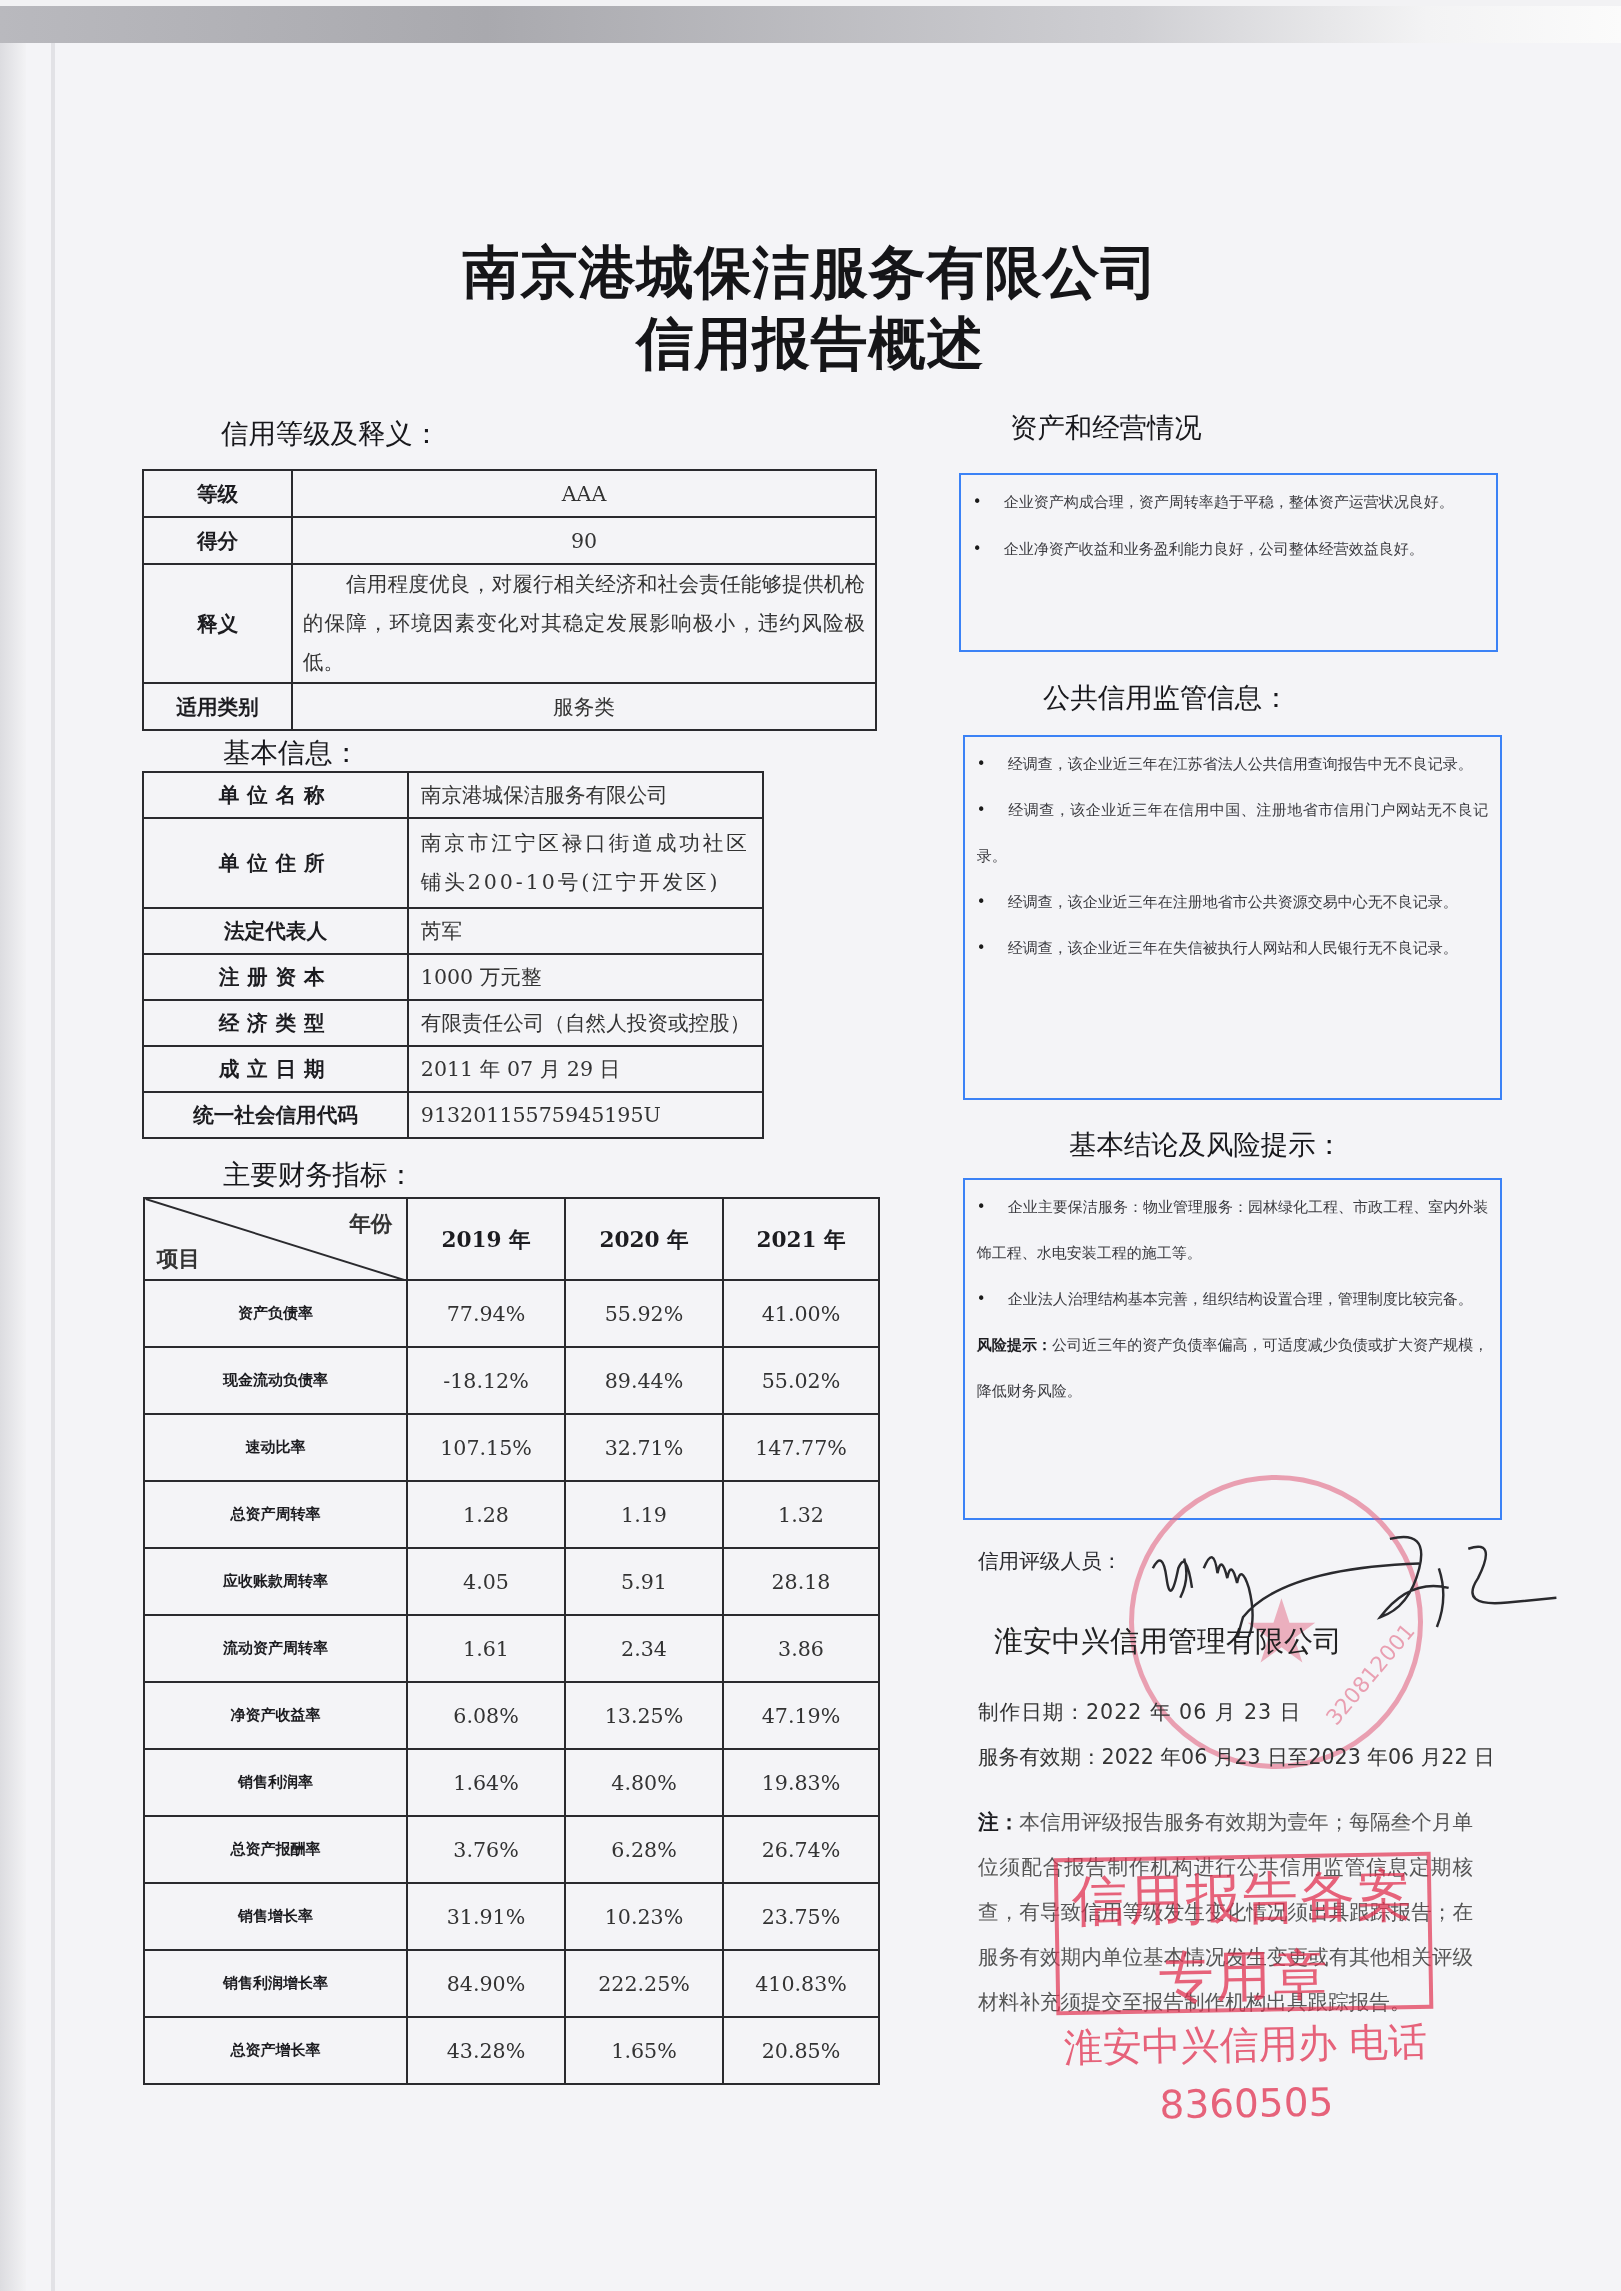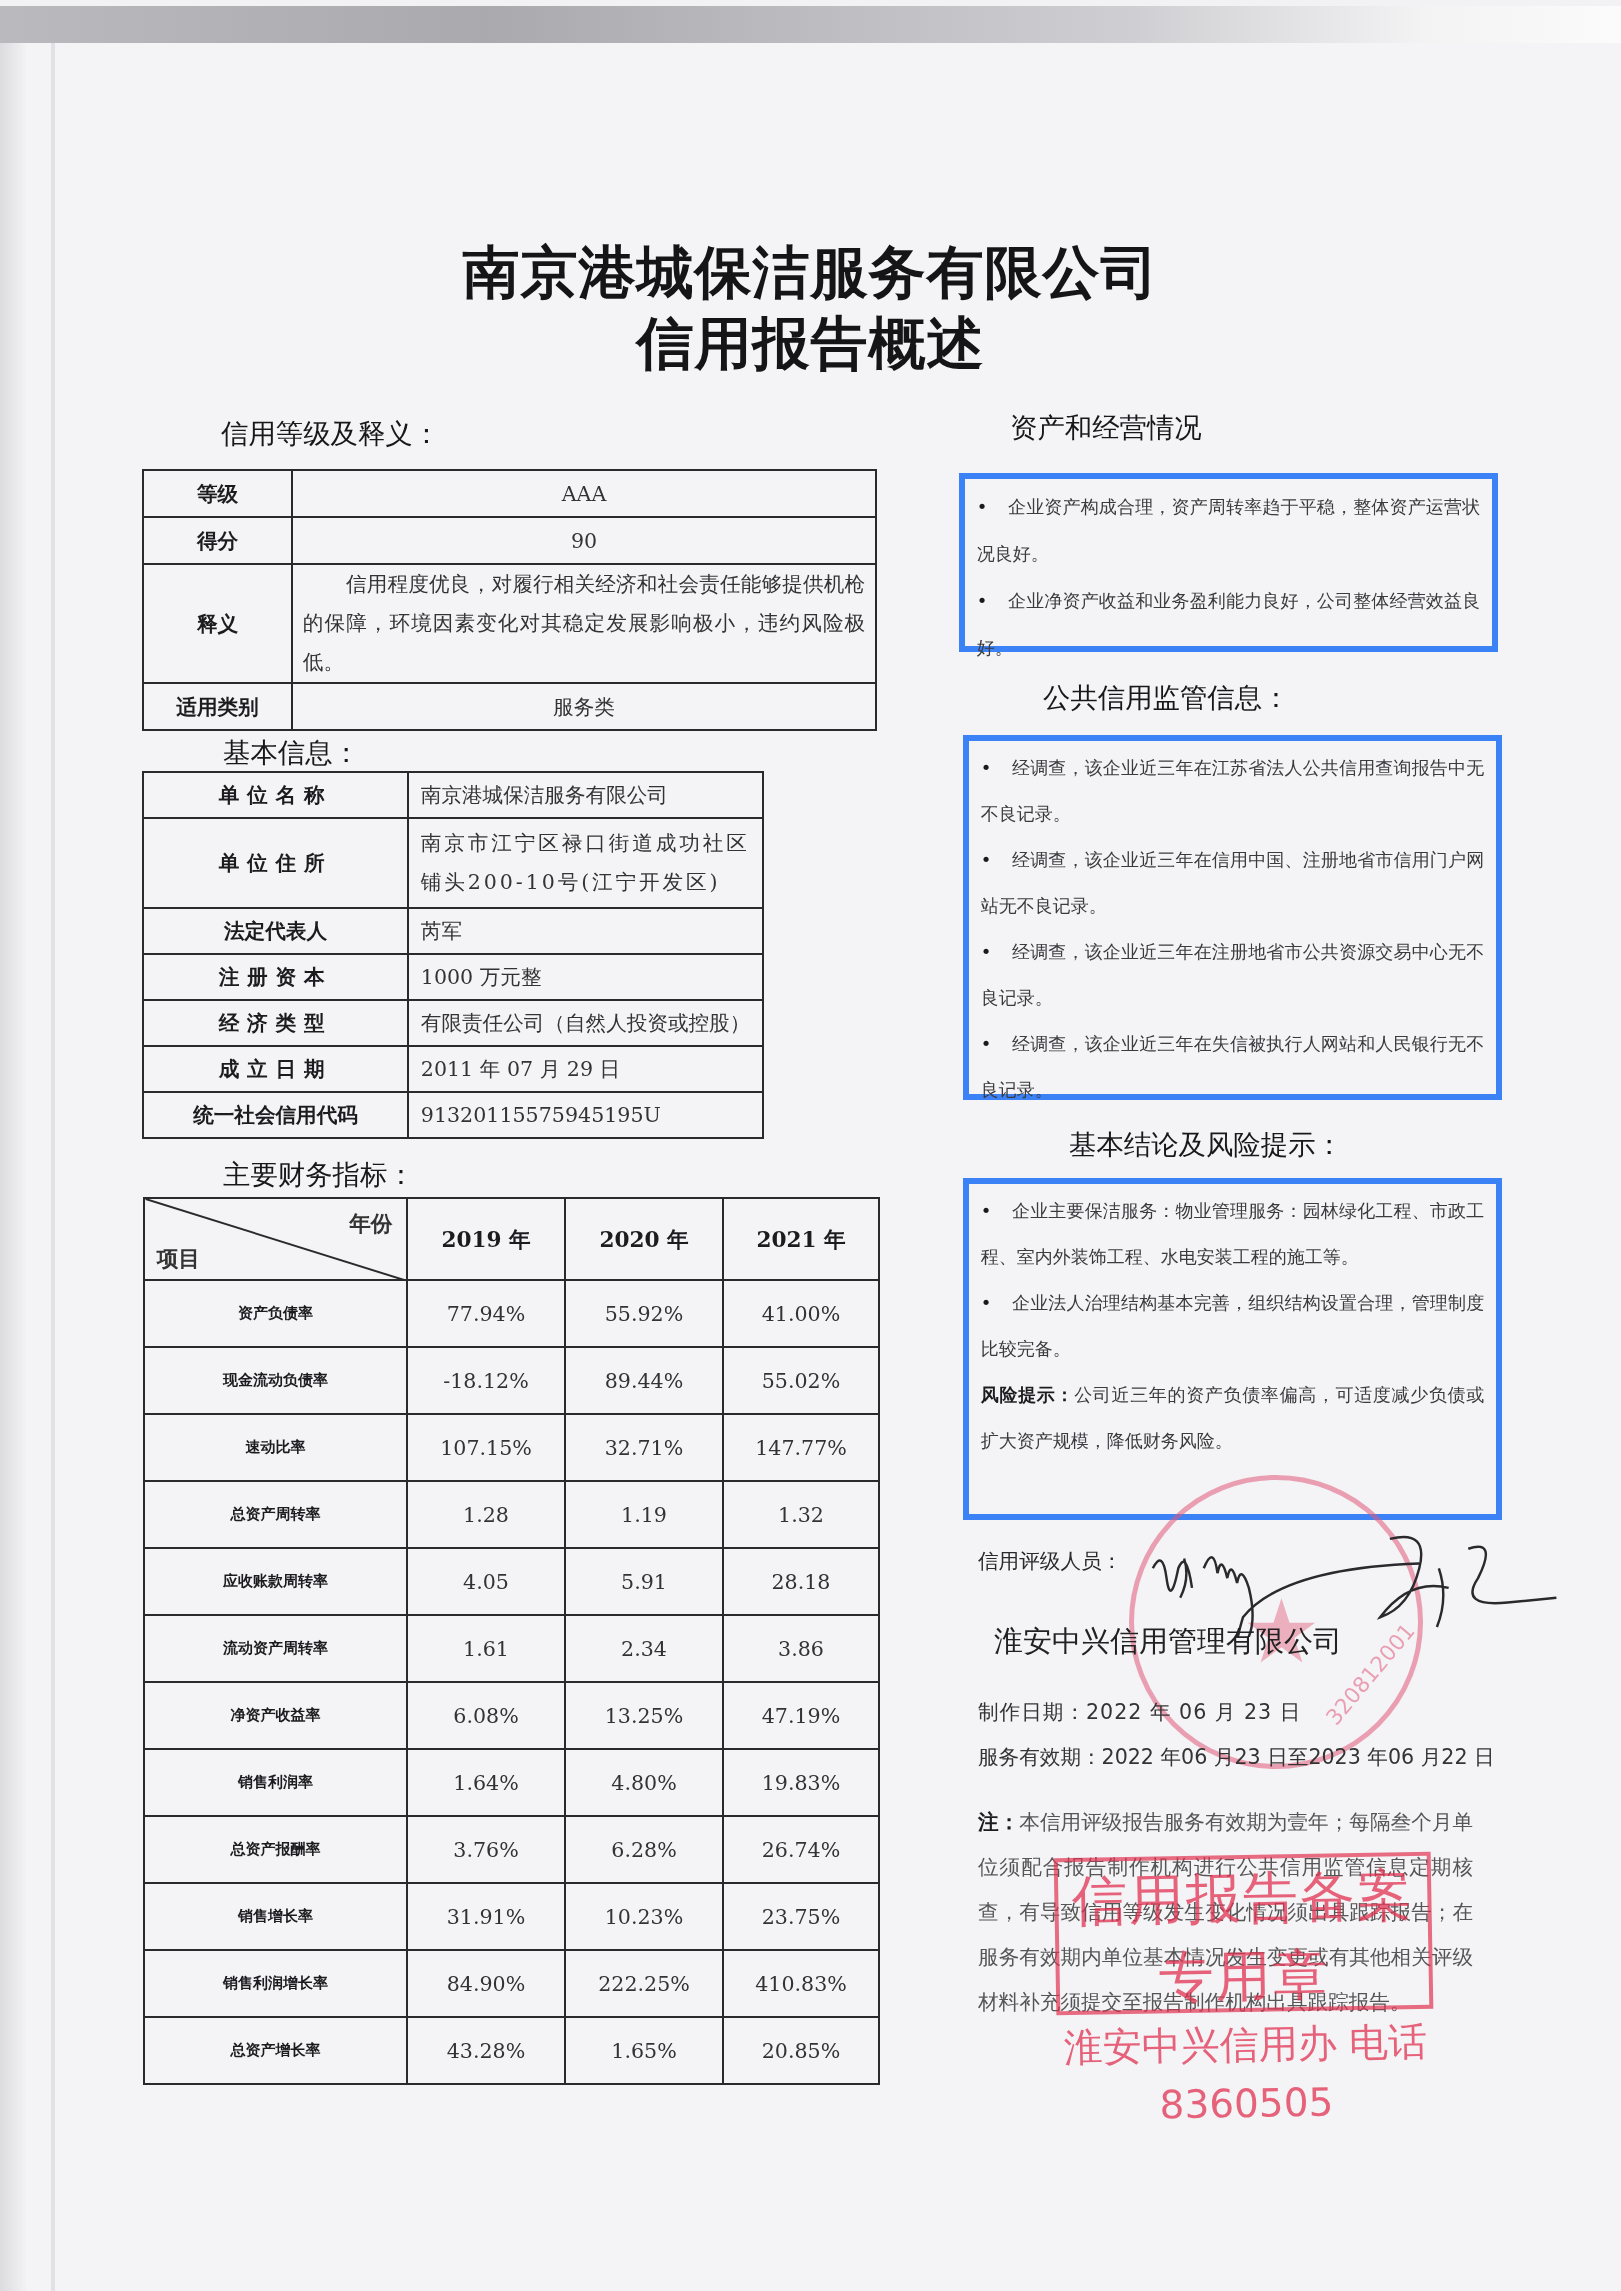--- a/index.html
+++ b/index.html
@@ -60,23 +60,23 @@
   #fin td { height: 67px; text-align: center; font-size: 20.6px; }
   #fin td.lbl { font-size: 15px; }
   #fin .hdr td { height: 82px; }
   #fin .year { font-weight: bold; color:#1c1c20; font-size: 21.6px; }
   .diag { position: relative; padding: 0 !important; }
   .diag svg { position:absolute; left:0; top:0; }
   .diag .tr { position:absolute; right:13.7px; top:9.8px; font-family:"DejaVu Sans","Liberation Sans",sans-serif; font-weight:bold; font-size:21.6px; }
   .diag .bl { position:absolute; left:11.8px; bottom:5.9px; font-family:"DejaVu Sans","Liberation Sans",sans-serif; font-weight:bold; font-size:21.6px; }
 
   .box {
-    position: absolute; border: 6px solid #3b82f6; padding: 3.9px 11.8px;
+    position: absolute; border: 2px solid #3b82f6; padding: 3.9px 11.8px;
     font-family: "DejaVu Sans", "Liberation Sans", sans-serif;
-    font-size: 18px; color: #3a3a3f; line-height: 45px;
+    font-size: 15px; color: #3a3a3f; line-height: 45px;
   }
   .box p { text-align: justify; }
   .box .bullet { display:inline-block; width: 31px; color:#1a1a1a; }
   #assets { left: 959px; top: 473px; width: 539px; height: 179px; line-height: 47px; }
   #supervision { left: 963px; top: 735px; width: 539px; height: 365px; line-height: 46px; }
   #conclusion { left: 963px; top: 1178px; width: 539px; height: 342px; line-height: 46px; }
   .risk-lbl { font-weight: bold; color:#1c1c20; }
 
   .rater { position:absolute; left:978px; top:1547px; font-family:"DejaVu Sans","Liberation Sans",sans-serif; font-size:20.6px; color:#2a2a2e; }
   .agency { position:absolute; left:994px; top:1622px; font-family:"DejaVu Sans","Liberation Sans",sans-serif; font-size:29px; color:#222; }

